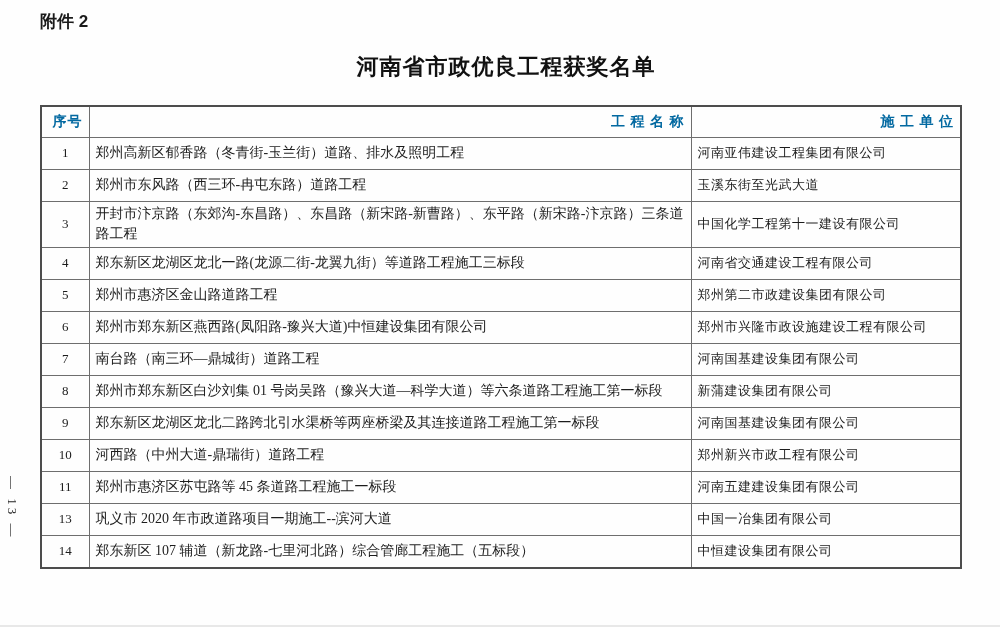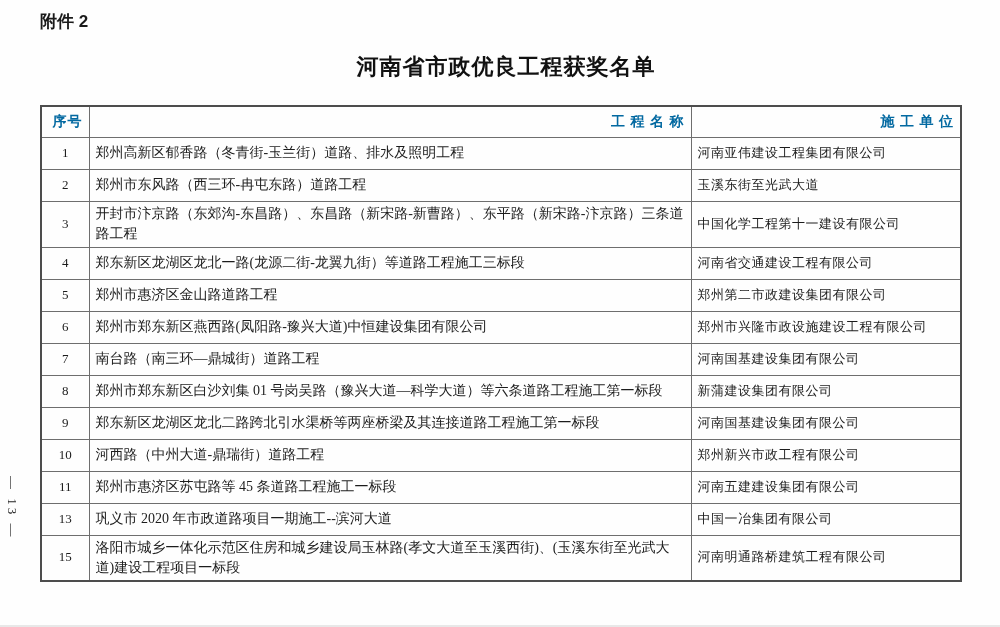--- a/index.html
+++ b/index.html
@@ -135,20 +135,20 @@
         <td class="idx">11</td>
         <td class="proj">郑州市惠济区苏屯路等 45 条道路工程施工一标段</td>
         <td class="bldr">河南五建建设集团有限公司</td>
       </tr>
       <tr>
         <td class="idx">13</td>
         <td class="proj">巩义市 2020 年市政道路项目一期施工--滨河大道</td>
         <td class="bldr">中国一冶集团有限公司</td>
       </tr>
       <tr>
-        <td class="idx">15</td>
-        <td class="proj">洛阳市城乡一体化示范区住房和城乡建设局玉林路(孝文大道至玉溪西街)、(玉溪东街至光武大道)建设工程项目一标段</td>
-        <td class="bldr">河南明通路桥建筑工程有限公司</td>
+        <td class="idx">14</td>
+        <td class="proj">郑东新区 107 辅道（新龙路-七里河北路）综合管廊工程施工（五标段）</td>
+        <td class="bldr">中恒建设集团有限公司</td>
       </tr>
     </tbody>
   </table>
 
 </div>
 
 </body></html>

